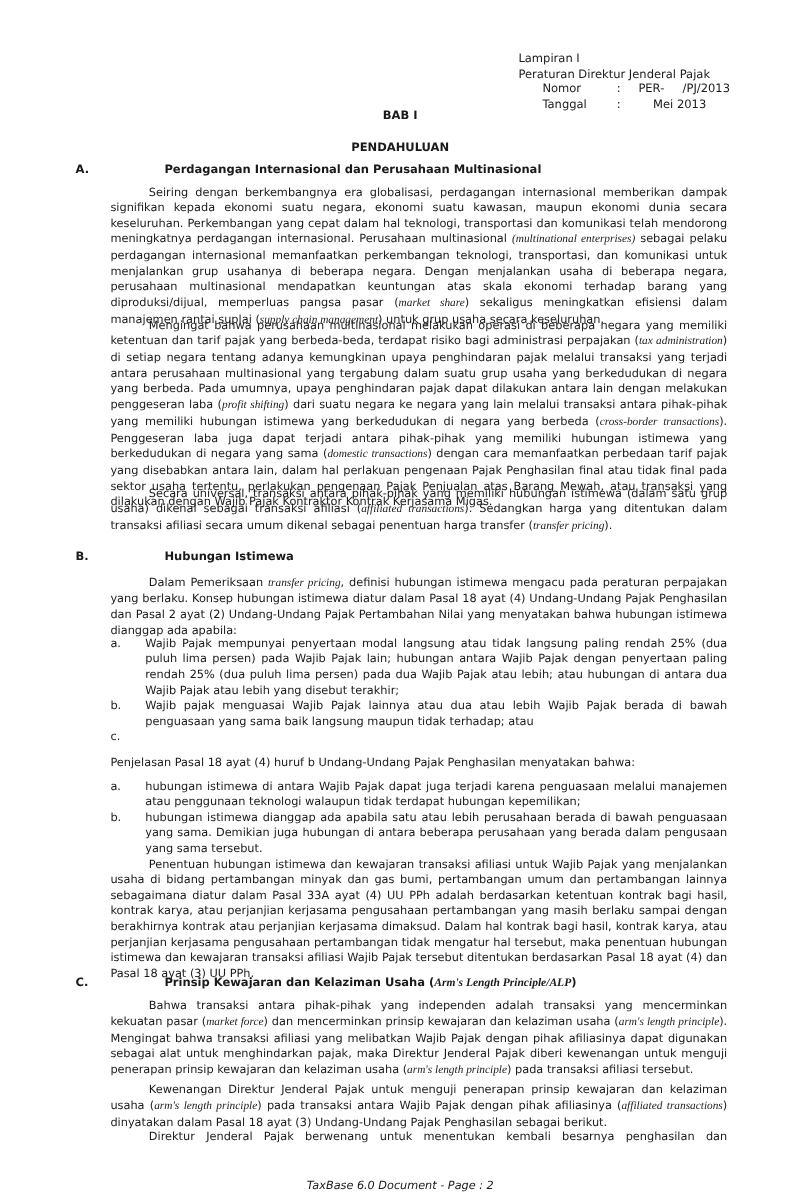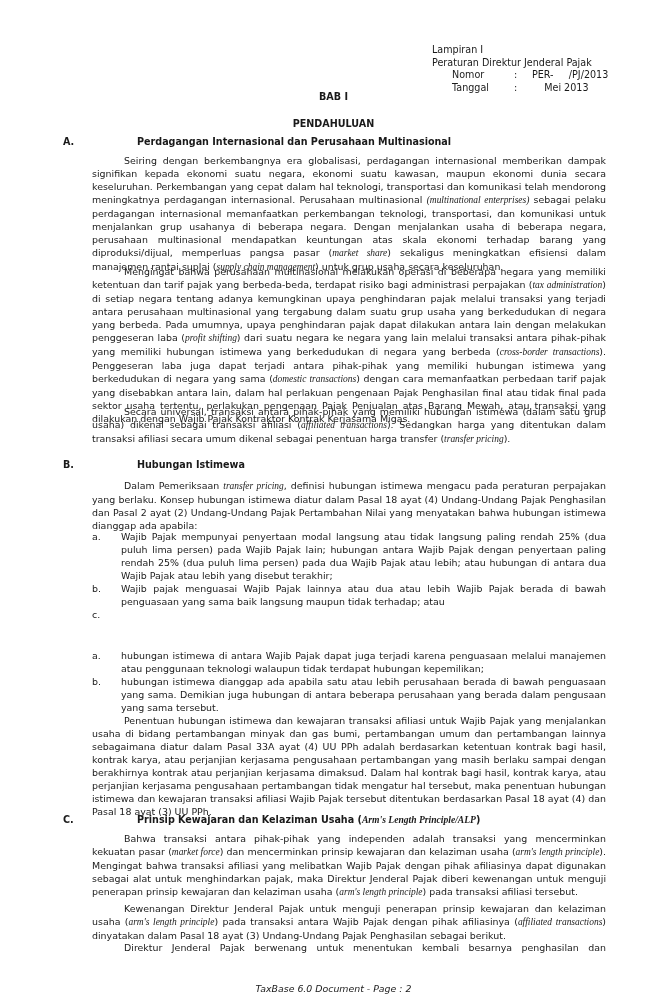--- a/index.html
+++ b/index.html
@@ -62,20 +62,21 @@
   </div>
 
   <div class="para" style="top:479px"><span class="indent"></span><span>Dalam Pemeriksaan </span><i>transfer pricing</i><span>, definisi hubungan istimewa mengacu pada peraturan perpajakan yang berlaku. Konsep hubungan istimewa diatur dalam Pasal 18 ayat (4) Undang-Undang Pajak Penghasilan dan Pasal 2 ayat (2) Undang-Undang Pajak Pertambahan Nilai yang menyatakan bahwa hubungan istimewa dianggap ada apabila:</span></div>
 
   <div class="list" style="top:530px">
     <div class="item"><span class="mk">a.</span><span>Wajib Pajak mempunyai penyertaan modal langsung atau tidak langsung paling rendah 25% (dua puluh lima persen) pada Wajib Pajak lain; hubungan antara Wajib Pajak dengan penyertaan paling rendah 25% (dua puluh lima persen) pada dua Wajib Pajak atau lebih; atau hubungan di antara dua Wajib Pajak atau lebih yang disebut terakhir;</span></div>
     <div class="item"><span class="mk">b.</span><span>Wajib pajak menguasai Wajib Pajak lainnya atau dua atau lebih Wajib Pajak berada di bawah penguasaan yang sama baik langsung maupun tidak terhadap; atau</span></div>
     <div class="item"><span class="mk">c.</span></div>
   </div>
 
+  <div class="para" style="top:629px">Penjelasan Pasal 18 ayat (4) huruf b Undang-Undang Pajak Penghasilan menyatakan bahwa:</div>
 
   <div class="list" style="top:649px">
     <div class="item"><span class="mk">a.</span><span>hubungan istimewa di antara Wajib Pajak dapat juga terjadi karena penguasaan melalui manajemen atau penggunaan teknologi walaupun tidak terdapat hubungan kepemilikan;</span></div>
     <div class="item"><span class="mk">b.</span><span>hubungan istimewa dianggap ada apabila satu atau lebih perusahaan berada di bawah penguasaan yang sama. Demikian juga hubungan di antara beberapa perusahaan yang berada dalam pengusaan yang sama tersebut.</span></div>
   </div>
 
   <div class="para" style="top:714px"><span class="indent"></span><span>Penentuan hubungan istimewa dan kewajaran transaksi afiliasi untuk Wajib Pajak yang menjalankan usaha di bidang pertambangan minyak dan gas bumi, pertambangan umum dan pertambangan lainnya sebagaimana diatur dalam Pasal 33A ayat (4) UU PPh adalah berdasarkan ketentuan kontrak bagi hasil, kontrak karya, atau perjanjian kerjasama pengusahaan pertambangan yang masih berlaku sampai dengan berakhirnya kontrak atau perjanjian kerjasama dimaksud. Dalam hal kontrak bagi hasil, kontrak karya, atau perjanjian kerjasama pengusahaan pertambangan tidak mengatur hal tersebut, maka penentuan hubungan istimewa dan kewajaran transaksi afiliasi Wajib Pajak tersebut ditentukan berdasarkan Pasal 18 ayat (4) dan Pasal 18 ayat (3) UU PPh.</span></div>
 
   <div class="heading" style="top:813px">
     <span class="lbl">C.</span>

